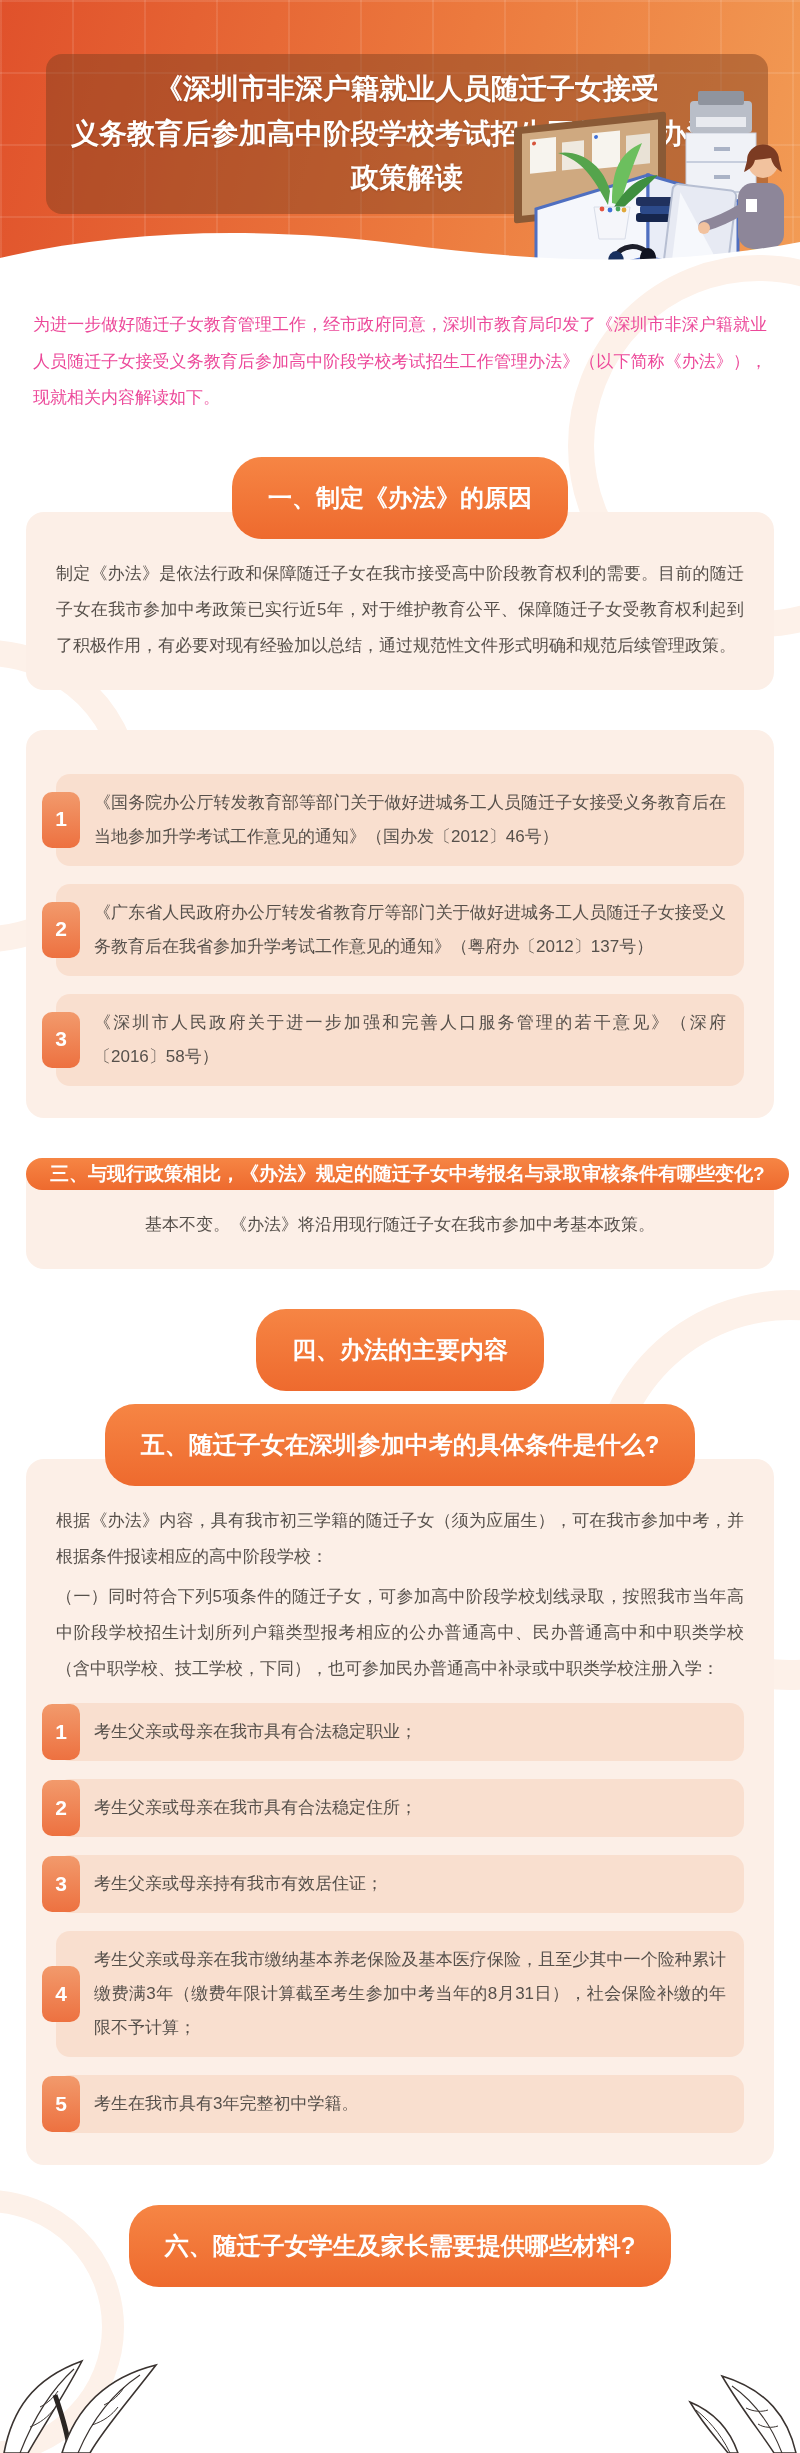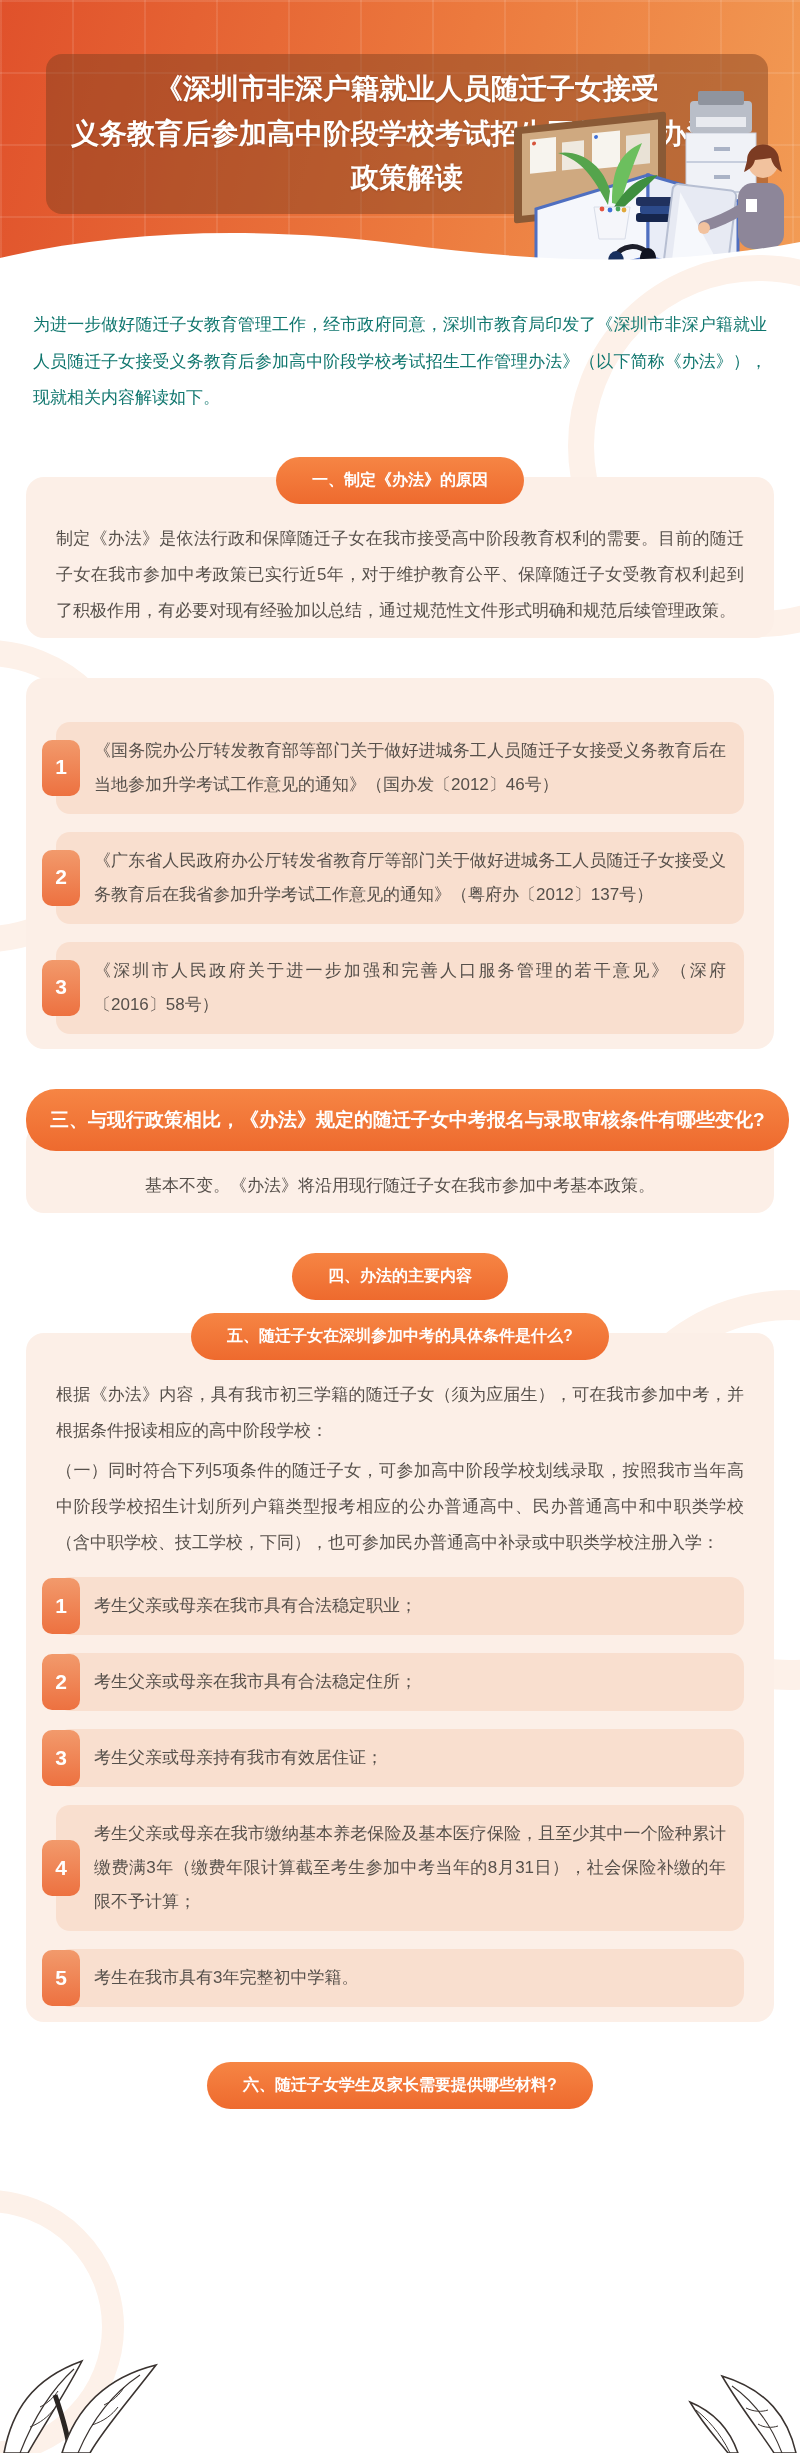--- a/index.html
+++ b/index.html
@@ -38,35 +38,35 @@
   .ring-r1{width:330px;height:330px;right:-150px;top:255px;}
   .ring-l1{width:260px;height:260px;left:-170px;top:640px;}
   .ring-r2{width:340px;height:340px;right:-190px;top:1290px;border-width:30px;}
   .ring-l2{width:230px;height:230px;left:-150px;top:2190px;border-width:22px;}
   .leaves-left{position:absolute;left:0;bottom:0;z-index:3;}
   .leaves-right{position:absolute;right:0;bottom:0;z-index:3;}
   
   .intro{
     position:relative;z-index:1;
     margin:26px 33px 0;
-    font-size:17px;line-height:2.15;text-align:justify;color:#0f766e;
+    font-size:17px;line-height:2.15;text-align:justify;color:#ec4899;
   }
   .section{position:relative;z-index:1;margin:40px 26px 0;}
   .pill{
     display:table;margin:0 auto -27px;position:relative;z-index:2;
     background:linear-gradient(180deg,#f6listed 0,#f6listed 0);
     background:linear-gradient(180deg,#f68544,#ee6a2e);
-    border-radius:30px;padding:13px 36px;
-    color:#fff;font-weight:bold;font-size:16px;white-space:nowrap;
+    border-radius:30px;padding:25px 36px;
+    color:#fff;font-weight:bold;font-size:24px;white-space:nowrap;
     text-align:center;
   }
-  .pill-wide{font-size:19px;padding:18px 24px;}
+  .pill-wide{font-size:19px;padding:3px 24px;}
   .card{
     background:#fcefe7;border-radius:18px;
-    padding:44px 30px 9px;
+    padding:44px 30px 26px;
     font-size:17px;line-height:2.12;text-align:justify;color:#56504b;
   }
   .card p{margin:0;}
   .card p + p{margin-top:4px;}
   .card-center{text-align:center;}
   .item{
     display:flex;align-items:center;
     background:#f9dfcf;border-radius:14px;
     margin:0 0 18px 0;
   }

